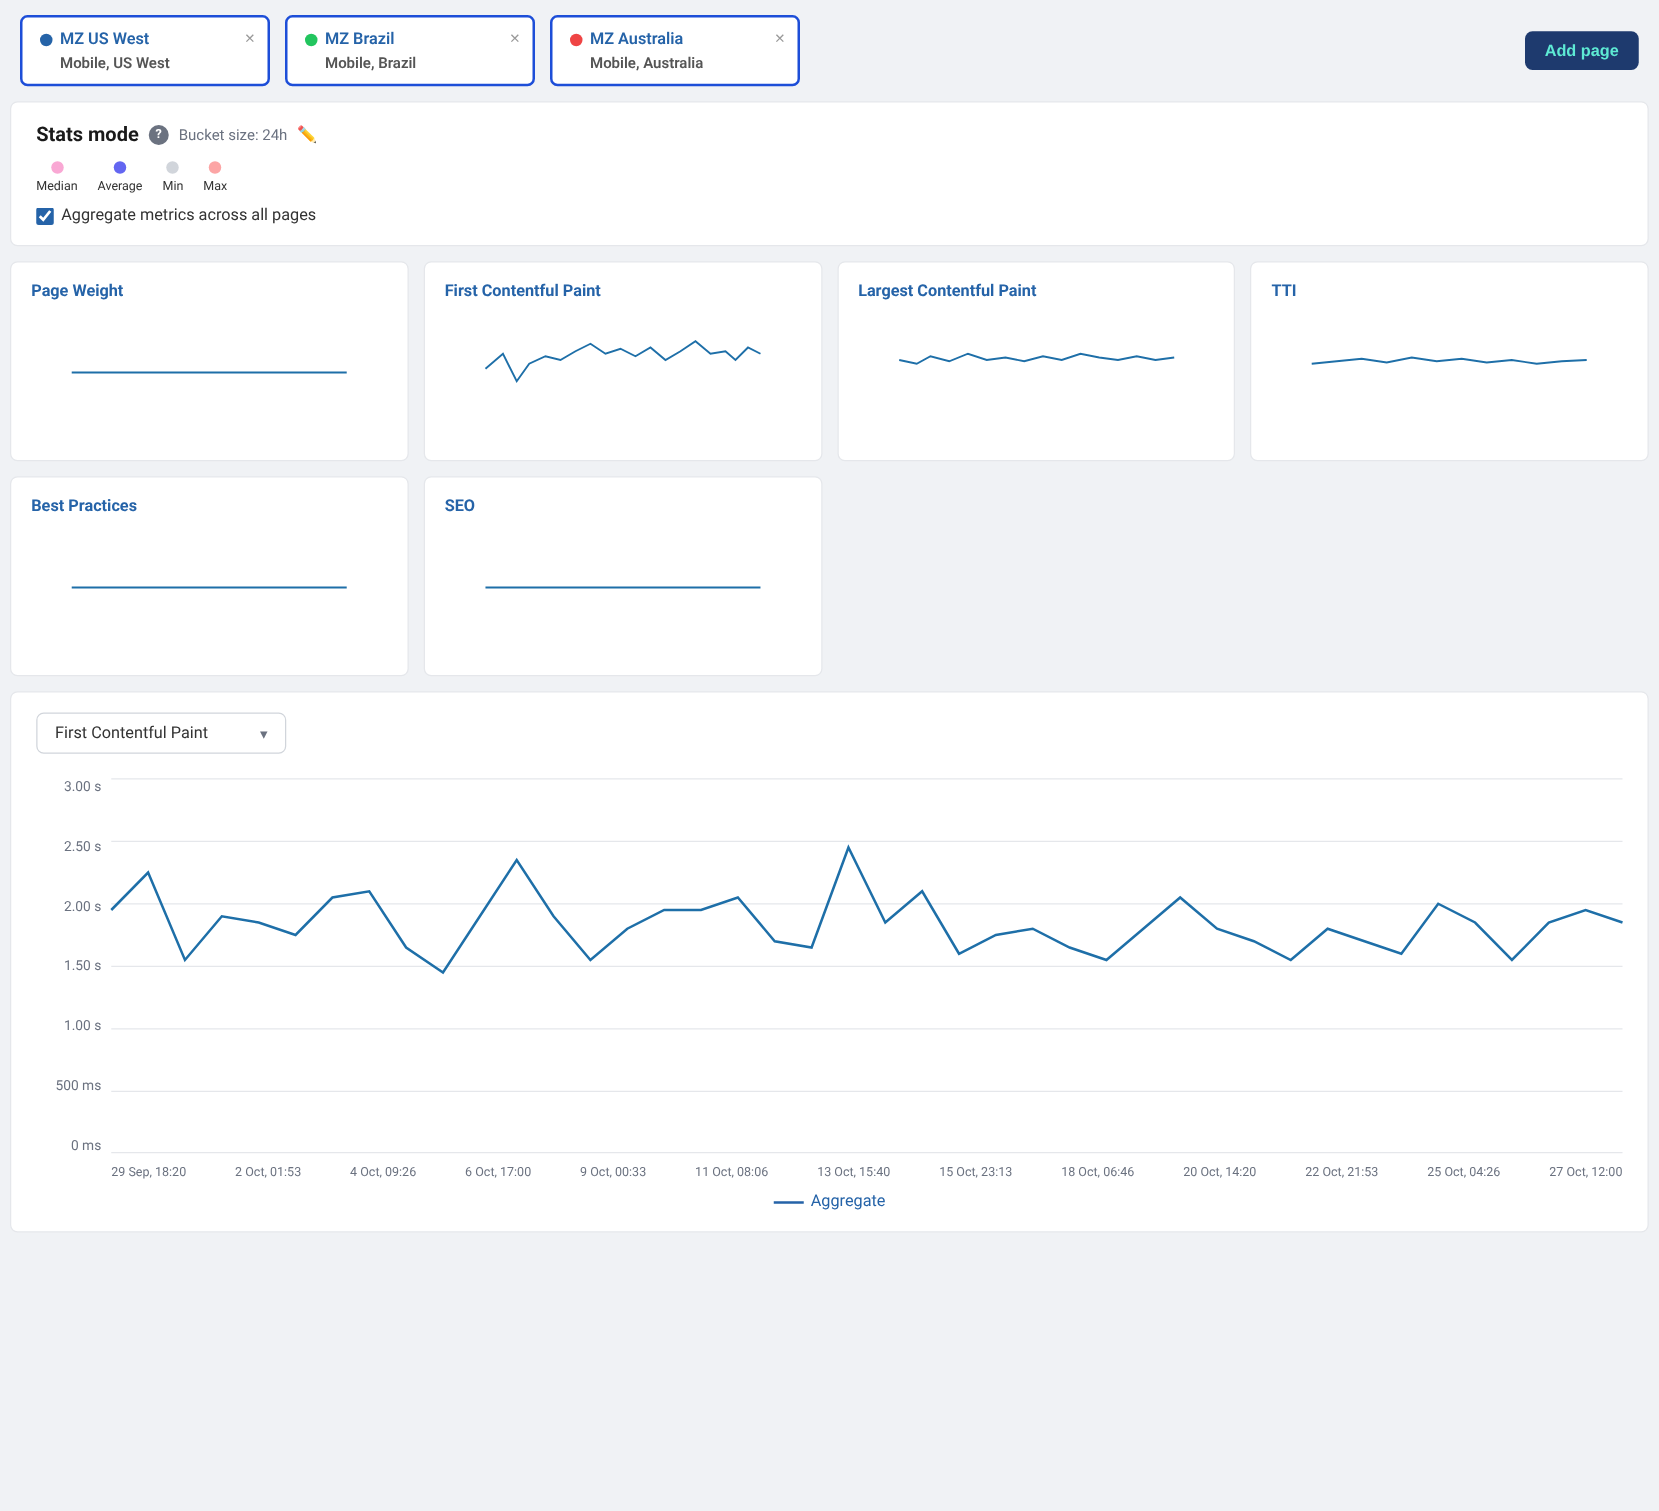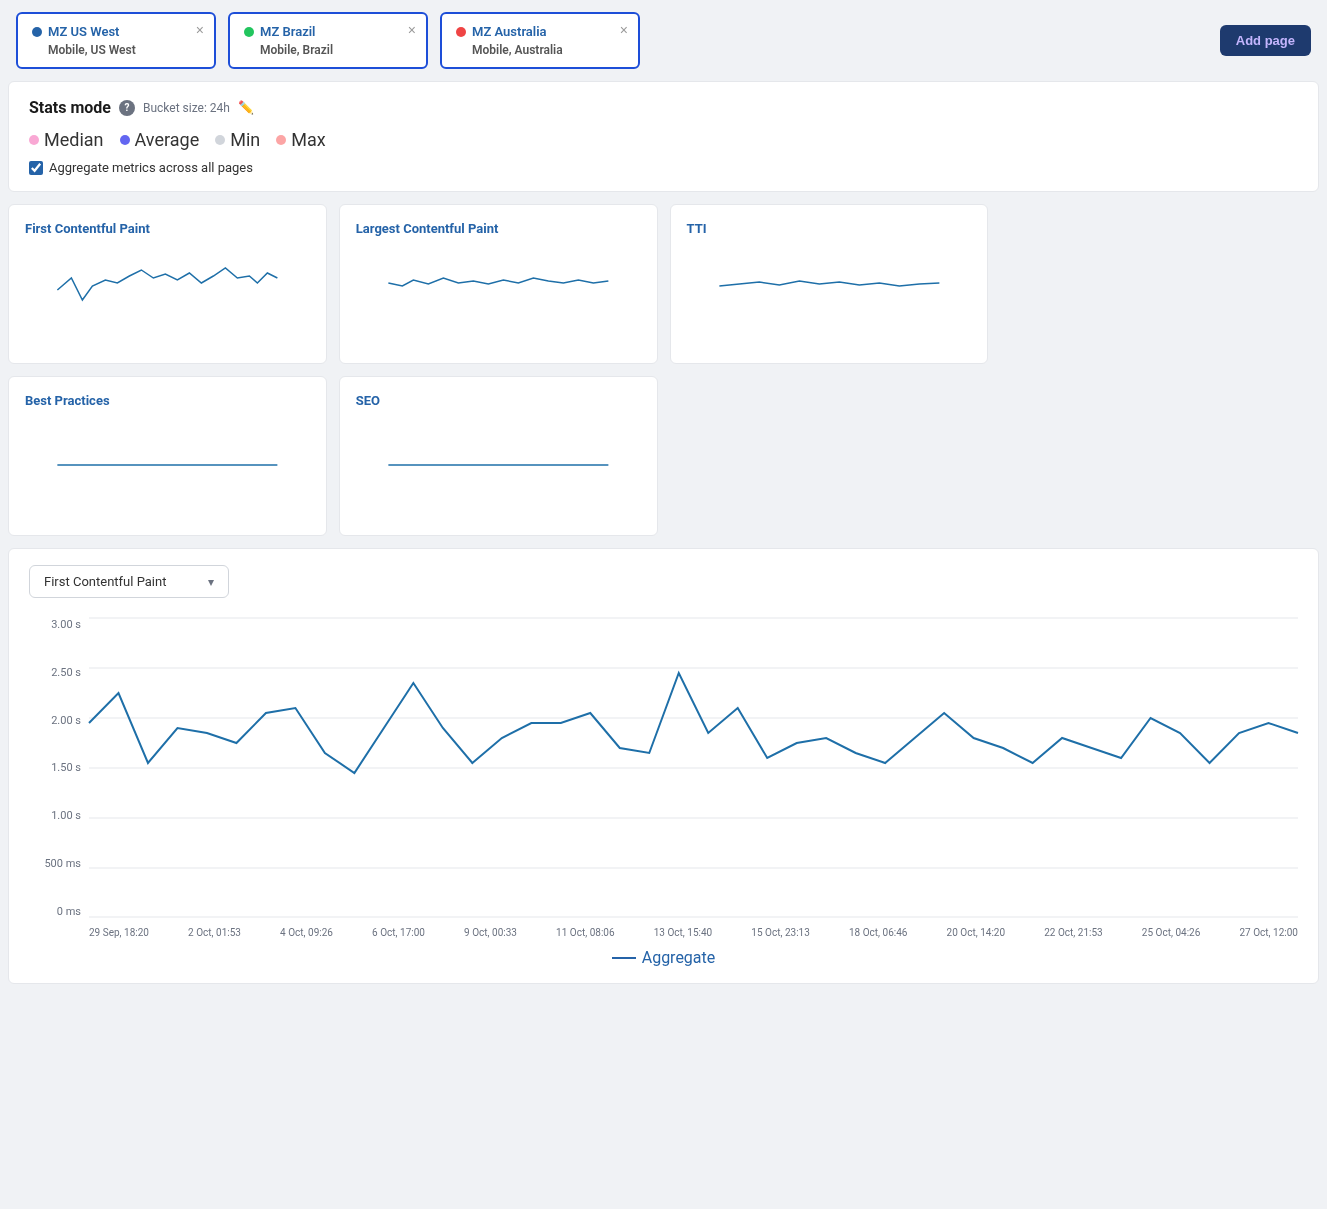--- a/index.html
+++ b/index.html
@@ -9,30 +9,30 @@
     
     .page-tab { background: #fff; border: 2px solid #1d4ed8; border-radius: 6px; padding: 10px 14px; display: flex; flex-direction: column; gap: 4px; position: relative; min-width: 200px; }
     .page-tab .tab-title { display: flex; align-items: center; gap: 6px; font-weight: 600; color: #2563a8; font-size: 13px; }
     .page-tab .tab-subtitle { font-size: 12px; color: #555; font-weight: 600; padding-left: 16px; }
     .page-tab .close-btn { position: absolute; top: 8px; right: 10px; cursor: pointer; color: #999; font-size: 14px; background: none; border: none; }
     .dot { width: 10px; height: 10px; border-radius: 50%; display: inline-block; }
     .dot-blue { background: #2563a8; }
     .dot-green { background: #22c55e; }
     .dot-red { background: #ef4444; }
     
-    .add-page-btn { background: #1e3a6e; color: #c4b5fd; border: none; border-radius: 6px; padding: 8px 16px; cursor: pointer; font-size: 13px; font-weight: 600; margin-left: auto; }
+    .add-page-btn { background: #1e3a6e; color: #5eead4; border: none; border-radius: 6px; padding: 8px 16px; cursor: pointer; font-size: 13px; font-weight: 600; margin-left: auto; }
     
     .stats-panel { background: #fff; margin: 0 8px 12px 8px; border-radius: 6px; padding: 16px 20px; border: 1px solid #e5e7eb; }
     .stats-title { font-size: 16px; font-weight: 700; color: #1a1a1a; display: flex; align-items: center; gap: 8px; margin-bottom: 12px; }
     .stats-title .help-icon { width: 16px; height: 16px; border-radius: 50%; background: #6b7280; color: #fff; font-size: 10px; display: inline-flex; align-items: center; justify-content: center; cursor: pointer; }
     .bucket-size { font-size: 12px; color: #6b7280; font-weight: 400; }
     .edit-icon { cursor: pointer; font-size: 13px; }
     
     .legend { display: flex; align-items: center; gap: 16px; margin-bottom: 10px; flex-wrap: wrap; }
-    .legend-item { display: flex; align-items: center; gap: 5px; font-size: 18px; }
+    .legend-item { display: flex; align-items: center; gap: 5px; font-size: 10px; flex-direction: column; }
     .legend-dot { width: 10px; height: 10px; border-radius: 50%; }
     .legend-median { background: #f9a8d4; }
     .legend-average { background: #6366f1; }
     .legend-min { background: #d1d5db; }
     .legend-max { background: #fca5a5; }
     
     .aggregate-row { display: flex; align-items: center; gap: 6px; font-size: 13px; }
     .checkbox { width: 14px; height: 14px; accent-color: #2563a8; }
     
     .metrics-grid { display: grid; grid-template-columns: repeat(4, 1fr); gap: 12px; margin: 0 8px 12px 8px; }
@@ -43,21 +43,21 @@
     .chart-section { background: #fff; margin: 0 8px 12px 8px; border-radius: 6px; padding: 16px 20px; border: 1px solid #e5e7eb; }
     
     .chart-selector { display: flex; align-items: center; }
     .chart-dropdown { border: 1px solid #d1d5db; border-radius: 6px; padding: 8px 14px; font-size: 13px; background: #fff; display: flex; align-items: center; gap: 40px; cursor: pointer; min-width: 200px; justify-content: space-between; }
     .chevron { color: #6b7280; font-size: 12px; }
     
     .main-chart { margin-top: 20px; position: relative; }
     .y-label { font-size: 11px; color: #6b7280; text-align: right; padding-right: 8px; }
     .x-label { font-size: 10px; color: #6b7280; }
     
-    .chart-legend-bottom { text-align: center; margin-top: 10px; font-size: 16px; color: #2563a8; display: flex; align-items: center; justify-content: center; gap: 6px; }
+    .chart-legend-bottom { text-align: center; margin-top: 10px; font-size: 13px; color: #2563a8; display: flex; align-items: center; justify-content: center; gap: 6px; }
     .legend-line { display: inline-block; width: 24px; height: 2px; background: #2563a8; vertical-align: middle; }
     
     svg { overflow: visible; }
   </style>
 </head>
 <body>
 
 <div class="top-bar">
   <div class="page-tab">
     <div class="tab-title">
@@ -115,20 +115,26 @@
     </div>
   </div>
   <div class="aggregate-row">
     <input type="checkbox" class="checkbox" checked="" style="">
     <span>Aggregate metrics across all pages</span>
   </div>
 </div>
 
 <div class="metrics-grid">
 
+  <div class="metric-card">
+    <div class="metric-card-title">Page Weight</div>
+    <svg width="100%" height="70" viewBox="0 0 220 70">
+      <line x1="0" y1="45" x2="220" y2="45" stroke="#1e6fa8" stroke-width="1.5"></line>
+    </svg>
+  </div>
 
   <div class="metric-card">
     <div class="metric-card-title">First Contentful Paint</div>
     <svg width="100%" height="70" viewBox="0 0 220 70">
       <polyline fill="none" stroke="#1e6fa8" stroke-width="1.5" points="0,42 14,30 25,52 35,38 48,32 60,35 72,28 84,22 96,30 108,26 120,32 132,25 144,35 156,28 168,20 180,30 192,28 200,35 210,25 220,30"></polyline>
     </svg>
   </div>
 
   <div class="metric-card">
     <div class="metric-card-title">Largest Contentful Paint</div>

